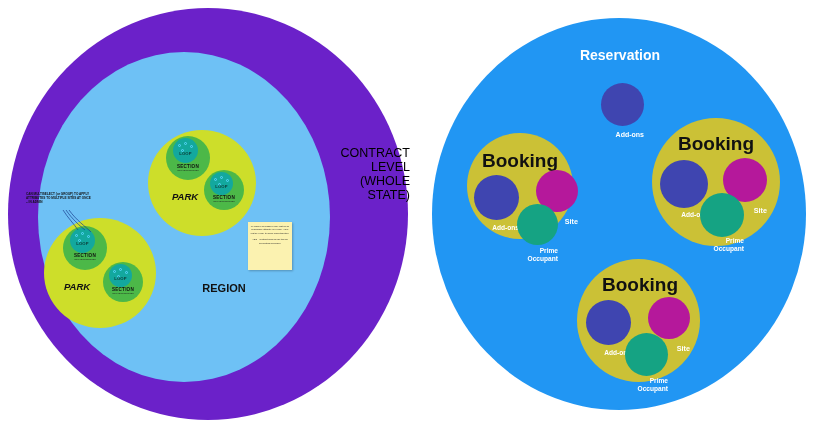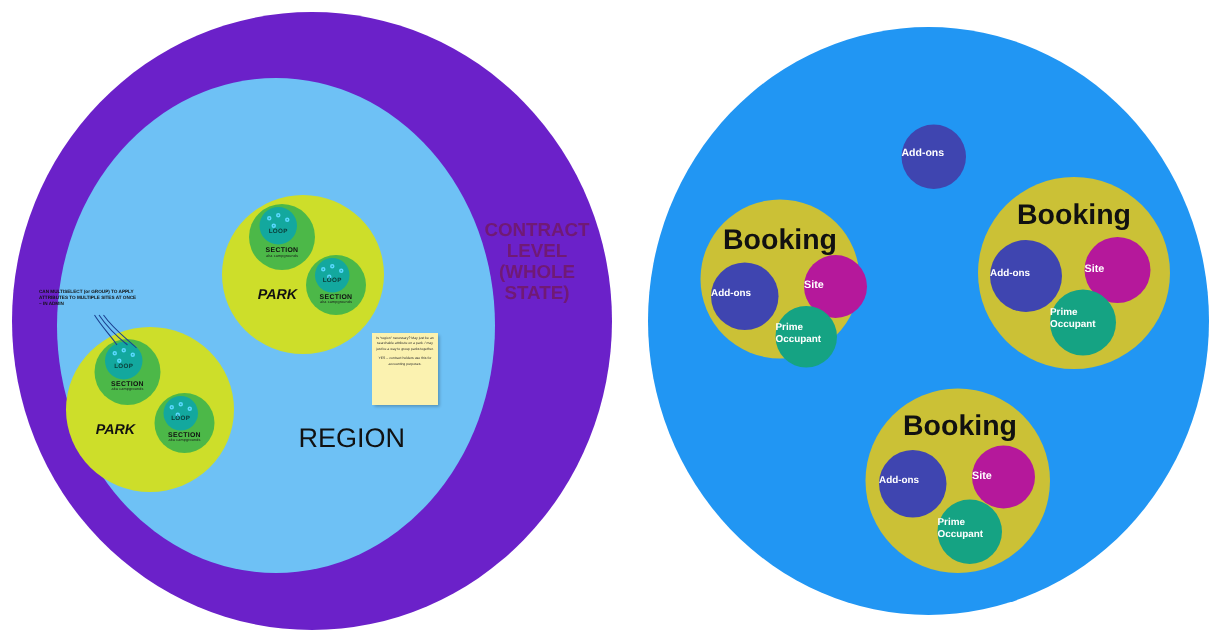--- a/index.html
+++ b/index.html
@@ -38,25 +38,25 @@
   #contract-circle {
     left: 8px; top: 8px; width: 400px; height: 412px;
     background: #6b21c9;
   }
   #region-circle {
     left: 38px; top: 52px; width: 292px; height: 330px;
     background: #6ec1f5;
   }
   #contract-label {
     left: 306px; top: 146px; width: 104px;
-    font-size: 12.5px; font-weight: bold; color: #701a75; text-align: center;
+    font-size: 12.5px; font-weight: normal; color: #000000; text-align: right;
   }
   #region-label {
     left: 178px; top: 282px; width: 92px;
-    font-size: 18px; font-weight: normal; color: #111; text-align: right;
+    font-size: 11px; font-weight: bold; color: #111; text-align: center;
   }
 
   .park {
     background: #cdde2a;
   }
   .park-label {
     font-size: 9.5px; font-weight: bold; color: #111; font-style: italic;
   }
   .section-circle {
     background: #4cb848;
@@ -115,21 +115,21 @@
     font-size: 14px; font-weight: bold; color: #ffffff; text-align: center;
   }
   .booking-circle { background: #cbc136; }
   .booking-label {
     font-size: 19px; font-weight: bold; color: #111;
   }
   .addons-circle { background: #3f45b0; }
   .site-circle { background: #b5189b; }
   .prime-circle { background: #15a383; }
   .node-label {
-    color: #ffffff; font-weight: bold; text-align: left;
+    color: #ffffff; font-weight: bold; text-align: right; margin-top: 32px;
   }
 </style>
 </head>
 <body>
 
 <div class="stage">
 
   <div class="circle" id="contract-circle"></div>
   <div class="circle" id="region-circle"></div>
 
@@ -196,20 +196,21 @@
     <p>YES – contract holders use this for accounting purposes.</p>
   </div>
 
   <div class="lbl" id="contract-label">CONTRACT
 LEVEL
 (WHOLE
 STATE)</div>
   <div class="lbl" id="region-label">REGION</div>
 
   <div class="circle" id="reservation-circle"></div>
+  <div class="lbl" id="reservation-label">Reservation</div>
 
   <div class="circle addons-circle" style="left:601px; top:83px; width:43px; height:43px;"></div>
   <div class="lbl node-label" style="left:601px; top:99px; width:43px; font-size:7px;">Add-ons</div>
 
   <div class="circle booking-circle" style="left:467px; top:133px; width:106px; height:106px;"></div>
   <div class="lbl booking-label" style="left:477px; top:150px; width:86px;">Booking</div>
   <div class="circle addons-circle" style="left:474px; top:175px; width:45px; height:45px;"></div>
   <div class="lbl node-label" style="left:474px; top:192px; width:45px; font-size:6.6px;">Add-ons</div>
   <div class="circle site-circle" style="left:536px; top:170px; width:42px; height:42px;"></div>
   <div class="lbl node-label" style="left:536px; top:186px; width:42px; font-size:7.2px;">Site</div>

